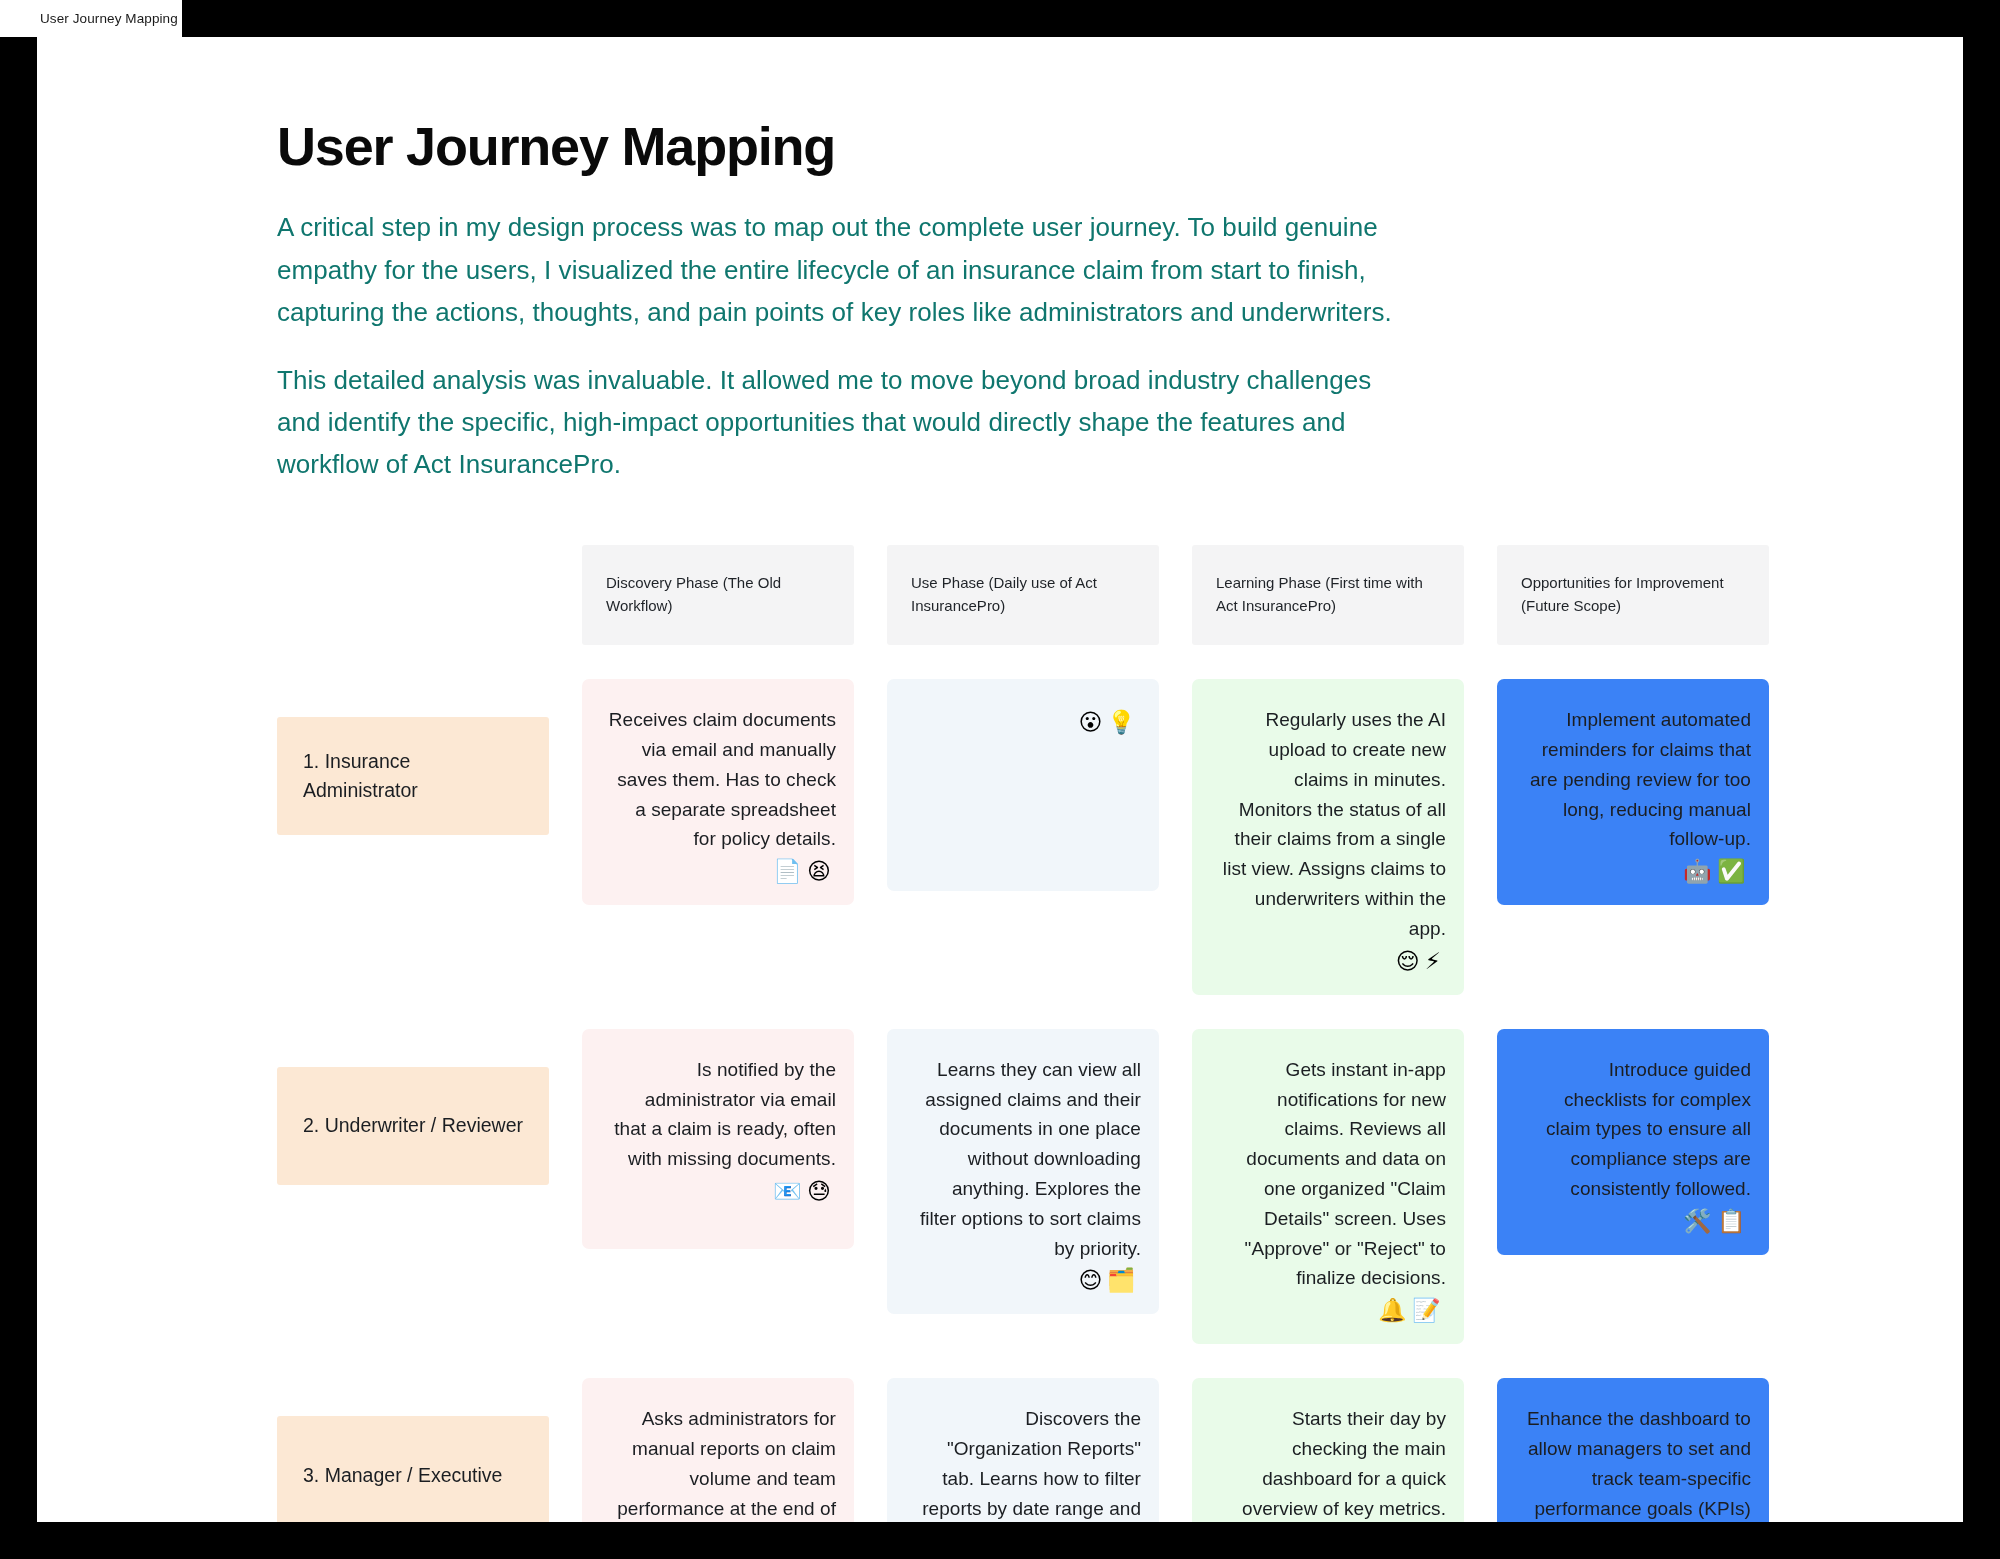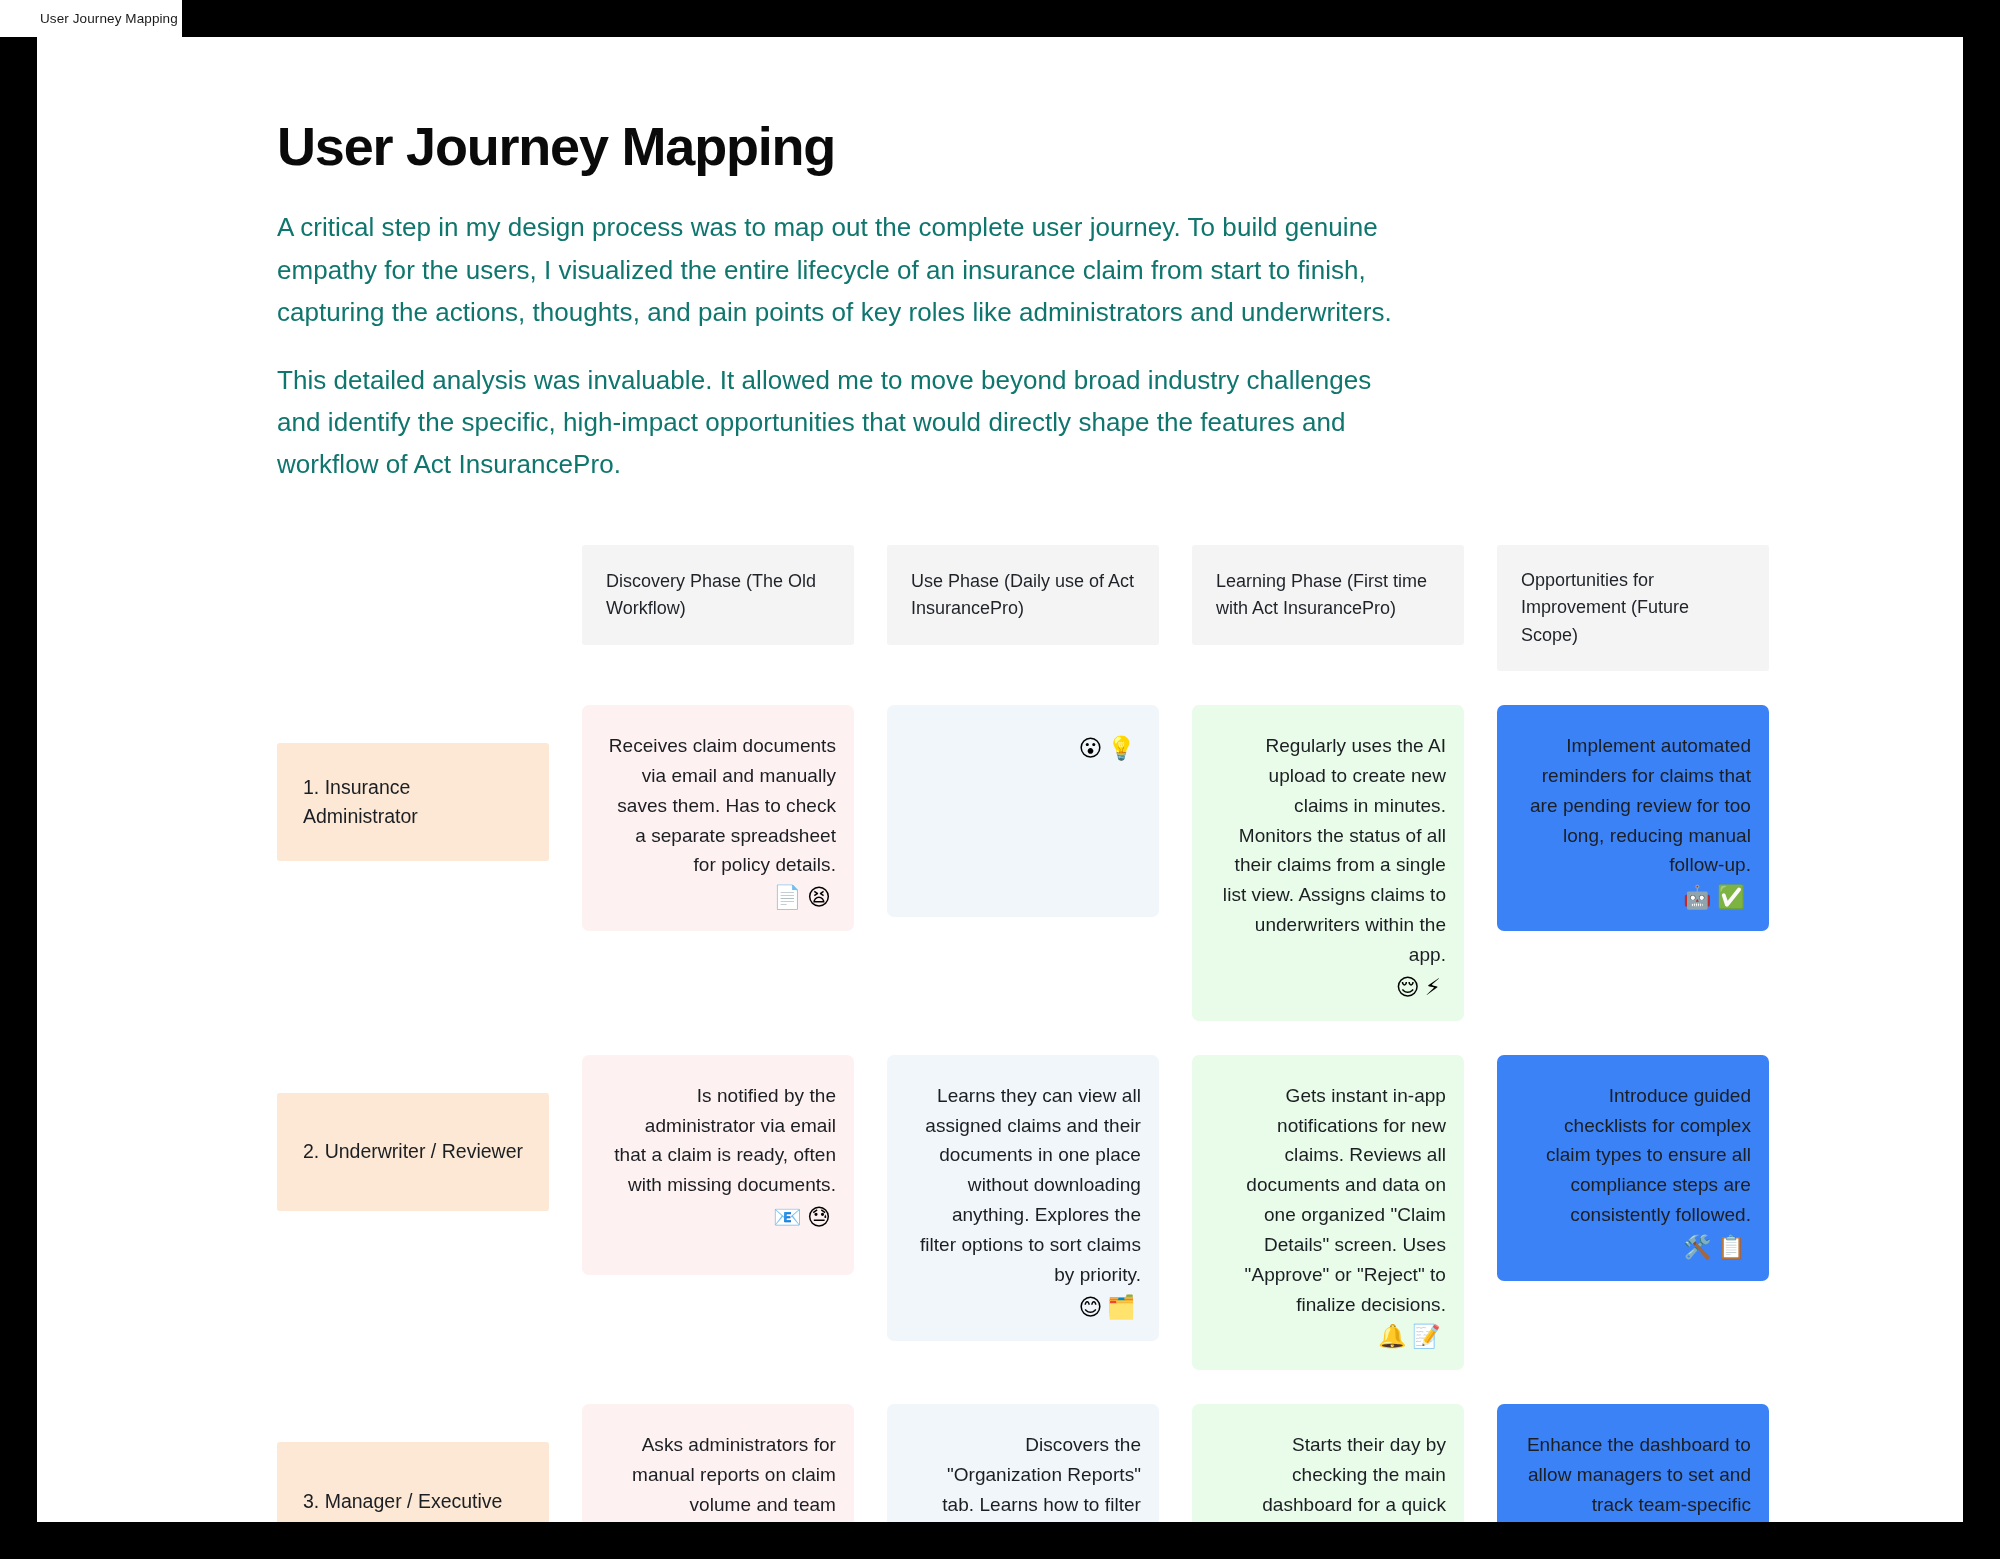--- a/index.html
+++ b/index.html
@@ -104,21 +104,21 @@
   .col-header {
     background: #f4f4f5;
     border-radius: 3px;
     min-height: 100px;
     padding: 22px 24px;
     display: flex;
     align-items: center;
   }
 
   .col-header-text {
-    font-size: 18px;
+    font-size: 15px;
     line-height: 1.52;
     color: #1f2328;
   }
 
   .row-spacer { height: 34px; grid-column: 1 / -1; }
 
   .role-cell {
     background: #fce8d4;
     border-radius: 3px;
     min-height: 118px;

